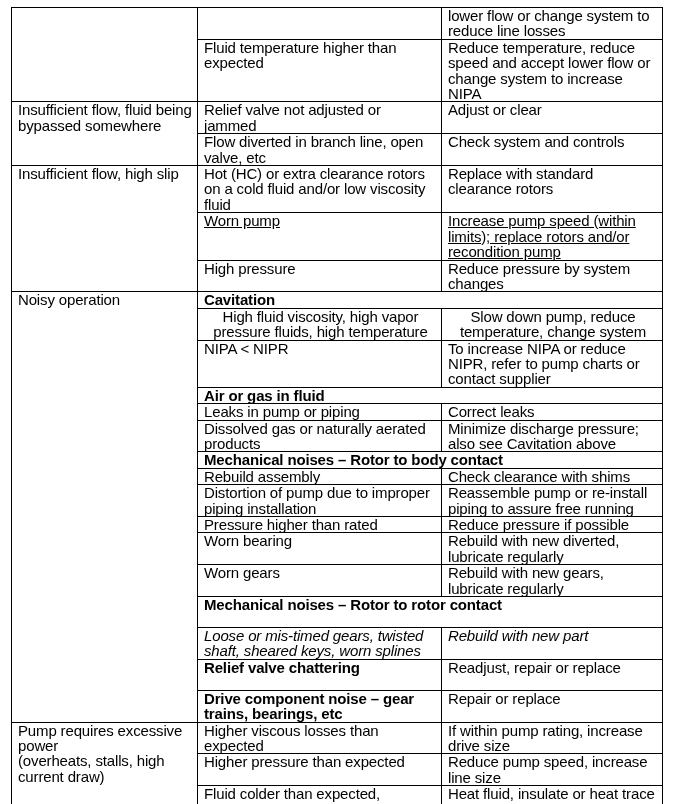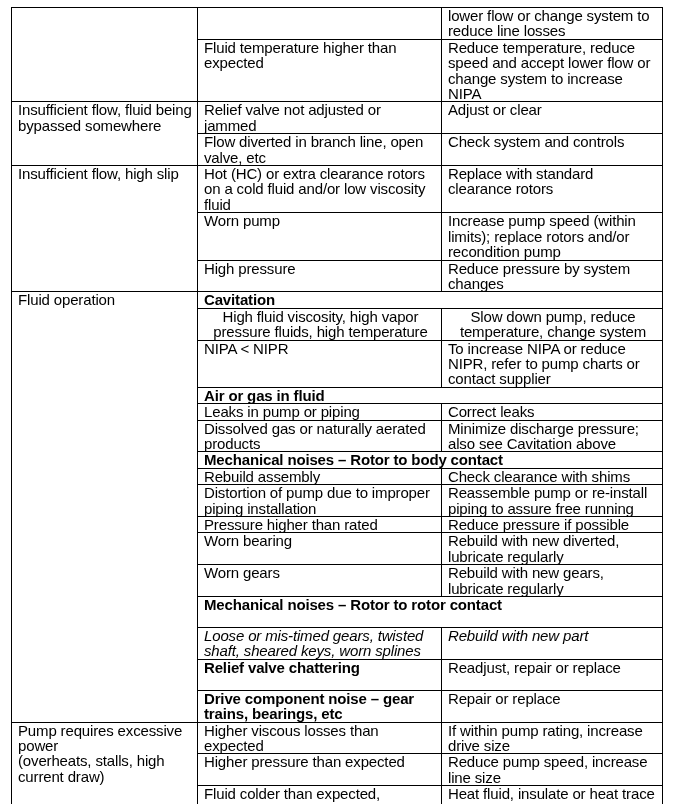--- a/index.html
+++ b/index.html
@@ -48,31 +48,31 @@
           <td>Flow diverted in branch line, open valve, etc</td>
           <td>Check system and controls</td>
         </tr>
         <tr style="height: 31px;">
           <td class="symptom" rowspan="3">
             <div>Insufficient flow, high slip</div>
           </td>
           <td>Hot (HC) or extra clearance rotors on a cold fluid and/or low viscosity fluid</td>
           <td>Replace with standard clearance rotors</td>
         </tr>
-        <tr style="height: 46px;">
+        <tr style="height: 46px; text-decoration: underline;">
           <td>Worn pump</td>
           <td>Increase pump speed (within limits); replace rotors and/or recondition pump</td>
         </tr>
         <tr style="height: 31px;">
           <td>High pressure</td>
           <td>Reduce pressure by system changes</td>
         </tr>
         <tr style="height: 16px;">
           <td class="symptom" rowspan="16">
-            <div>Fluid operation</div>
+            <div>Noisy operation</div>
           </td>
           <td colspan="2" class="b">Cavitation</td>
         </tr>
         <tr style="height: 31px; text-align: center;">
           <td>High fluid viscosity, high vapor pressure fluids, high temperature</td>
           <td>Slow down pump, reduce temperature, change system</td>
         </tr>
         <tr style="height: 47px;">
           <td>NIPA &lt; NIPR</td>
           <td>To increase NIPA or reduce NIPR, refer to pump charts or contact supplier</td>

